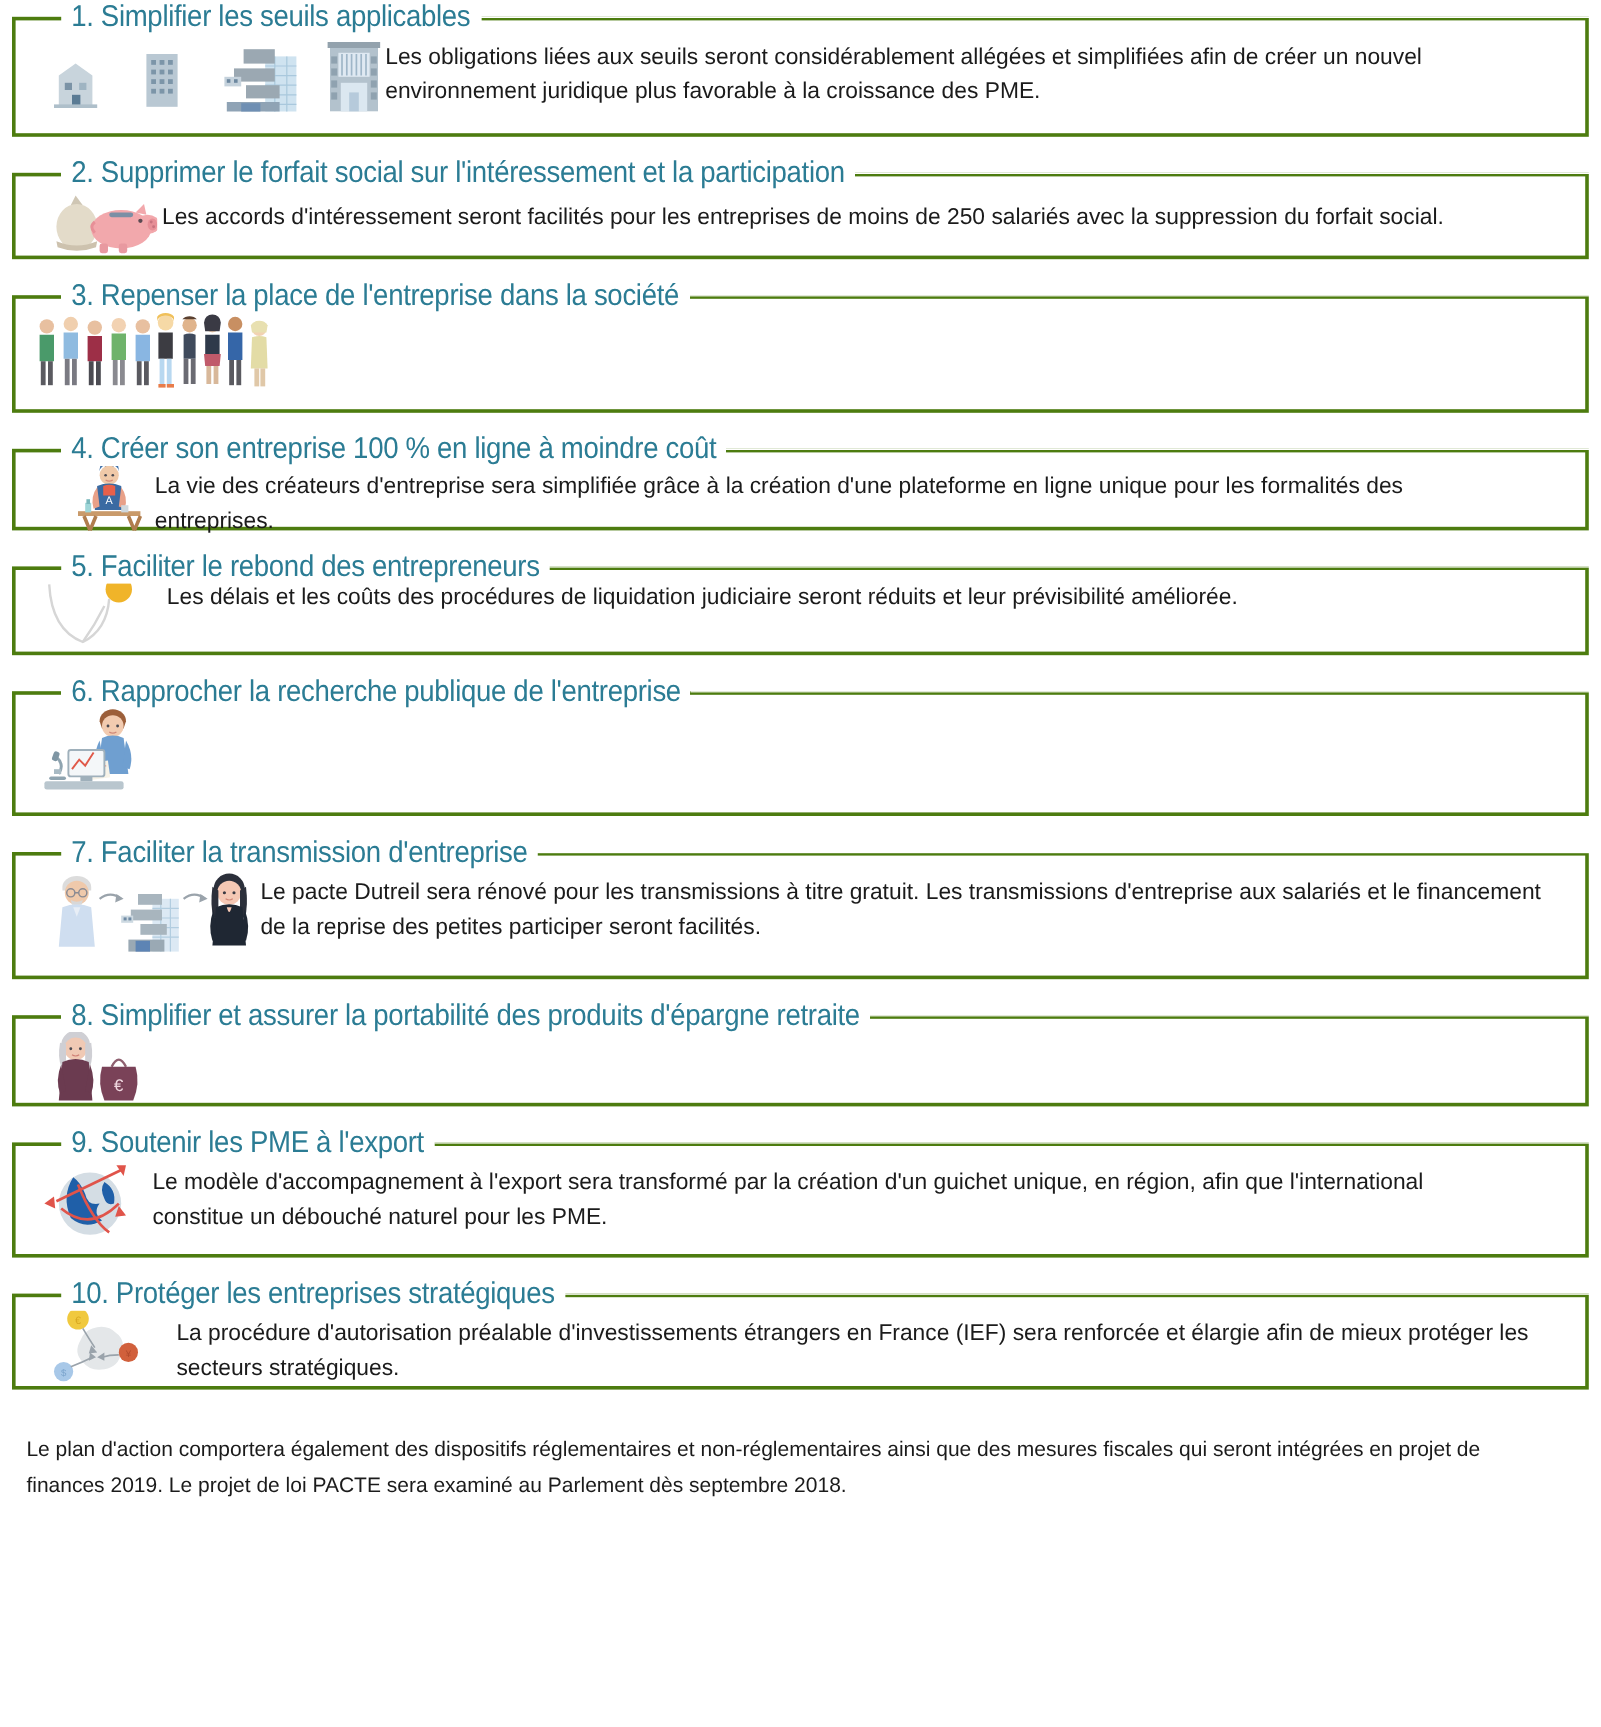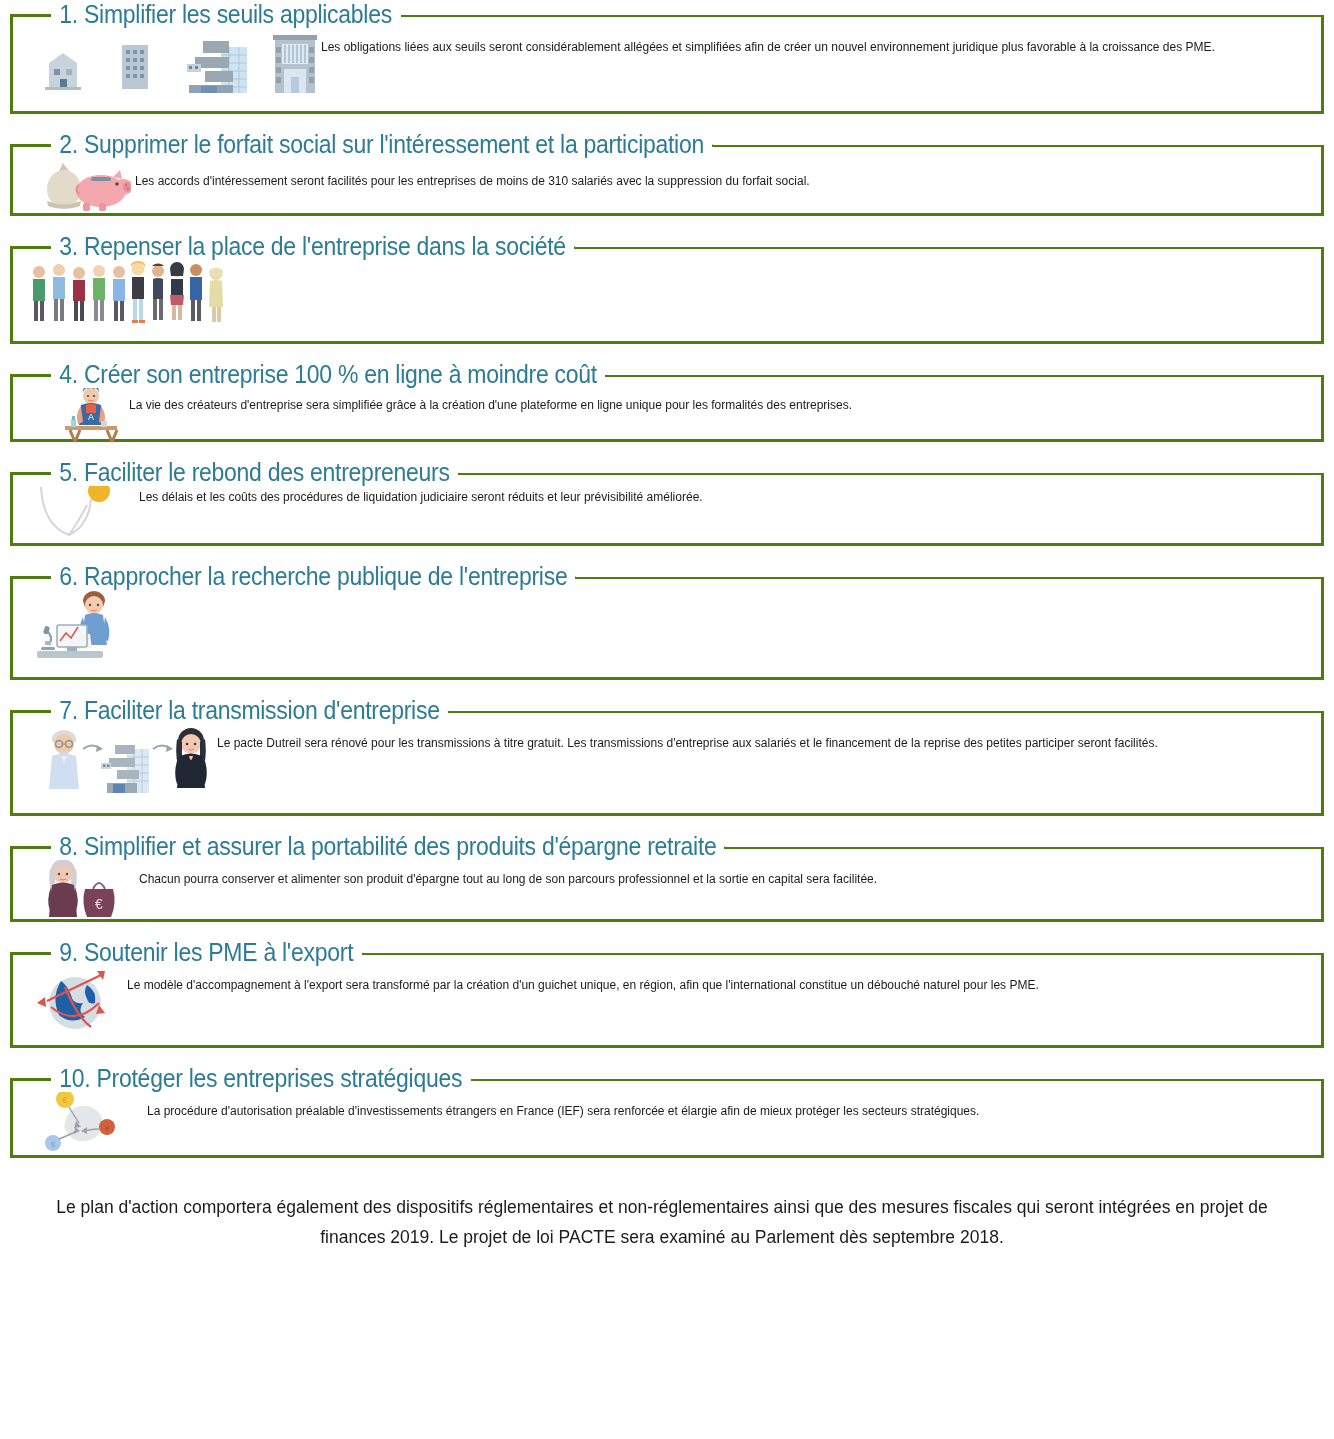--- a/index.html
+++ b/index.html
@@ -52,36 +52,35 @@
     padding: 16px 18px 16px 14px;
     gap: 4px;
   }
   .measure-icon {
     flex: 0 0 auto;
     display: flex;
     align-items: center;
     justify-content: center;
   }
   .measure-text {
-    font-size: 12px;
+    font-size: 19px;
     line-height: 29px;
     color: #1b1b1b;
     padding-top: 2px;
   }
 
   .gap-sm { height: 14px; }
   .gap-lg { height: 30px; }
 
   .footer-note {
     margin: 34px 10px 0 12px;
     font-size: 17.5px;
     line-height: 30px;
     color: #1b1b1b;
     max-width: 1280px;
-    text-align: center;
   }
 </style>
 </head>
 <body>
 
 <div class="page">
 
   <div class="gap-sm"></div>
   <div class="measure" style="height:100px">
     <div class="measure-legend">1. Simplifier les seuils applicables</div>
@@ -186,21 +185,21 @@
             <circle cx="89" cy="32" r="1.2" fill="#c8737f"></circle>
             <path d="M74 20 l7 -7 l2 9 Z" fill="#f2a8ac"></path>
             <circle cx="78" cy="27" r="1.8" fill="#5b4a52"></circle>
             <rect x="52" y="20" width="20" height="4" rx="2" fill="#7b8fa5"></rect>
             <rect x="44" y="46" width="7" height="8" rx="2" fill="#e899a0"></rect>
             <rect x="60" y="46" width="7" height="8" rx="2" fill="#e899a0"></rect>
             <path d="M40 28 q-5 4 0 9" stroke="#e78f97" stroke-width="2.5" fill="none"></path>
           </g>
         </svg>
       </div>
-      <div class="measure-text" style="max-width:1100px;padding-top:10px">Les accords d'intéressement seront facilités pour les entreprises de moins de 310 salariés avec la suppression du forfait social.</div>
+      <div class="measure-text" style="max-width:1100px;padding-top:10px">Les accords d'intéressement seront facilités pour les entreprises de moins de 250 salariés avec la suppression du forfait social.</div>
     </div>
   </div>
 
   <div class="gap-lg"></div>
   <div class="measure" style="height:98px">
     <div class="measure-legend">3. Repenser la place de l'entreprise dans la société</div>
     <div class="measure-body" style="padding:10px 18px 10px 14px">
       <div class="measure-icon" style="width:208px;height:66px">
         <svg width="208" height="66" viewBox="0 0 208 66" aria-hidden="true">
           <g id="crowd">
@@ -440,21 +439,20 @@
             <path d="M2 28 q-5 13 -1 24 l5 -2 Z" fill="#6b3b50"></path>
             <path d="M26 28 q5 13 1 24 l-5 -2 Z" fill="#6b3b50"></path>
           </g>
           <g transform="translate(44,24)">
             <path d="M10 8 q6 -12 12 0" stroke="#8f6070" stroke-width="2" fill="none"></path>
             <path d="M2 8 h28 q4 14 -2 28 h-24 q-6 -14 -2 -28 Z" fill="#7a4258"></path>
             <text x="16" y="28" font-size="14" fill="#f0d8e0" text-anchor="middle" font-family="Liberation Sans, sans-serif">€</text>
           </g>
         </svg>
       </div>
-      <div class="measure-text" style="max-width:1130px;padding-top:8px">Chacun pourra conserver et alimenter son produit d'épargne tout au long de son parcours professionnel et la sortie en capital sera facilitée.</div>
     </div>
   </div>
 
   <div class="gap-lg"></div>
   <div class="measure" style="height:96px">
     <div class="measure-legend">9. Soutenir les PME à l'export</div>
     <div class="measure-body" style="padding:10px 18px 10px 18px">
       <div class="measure-icon" style="width:92px;height:70px;align-items:flex-start">
         <svg width="92" height="70" viewBox="0 0 92 70" aria-hidden="true">
           <circle cx="44" cy="38" r="26" fill="#d4dde4"></circle>

